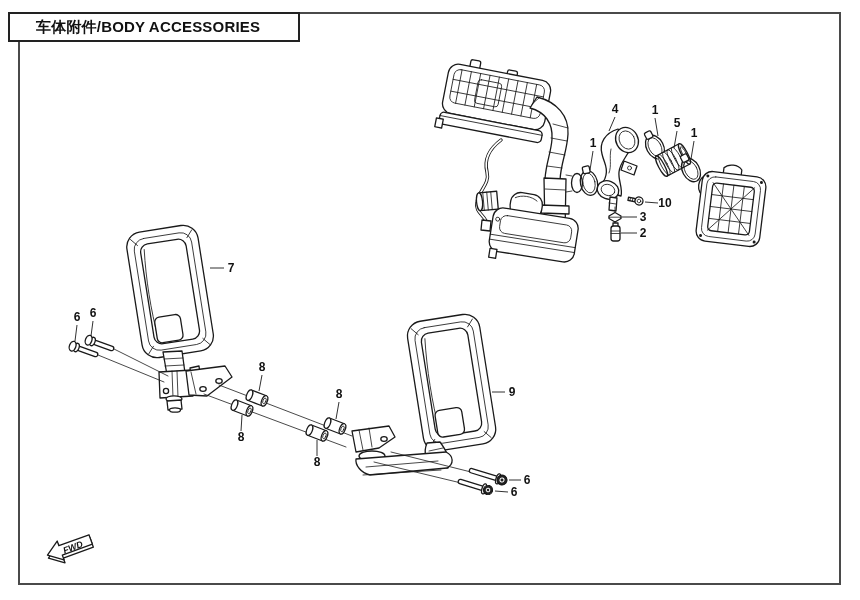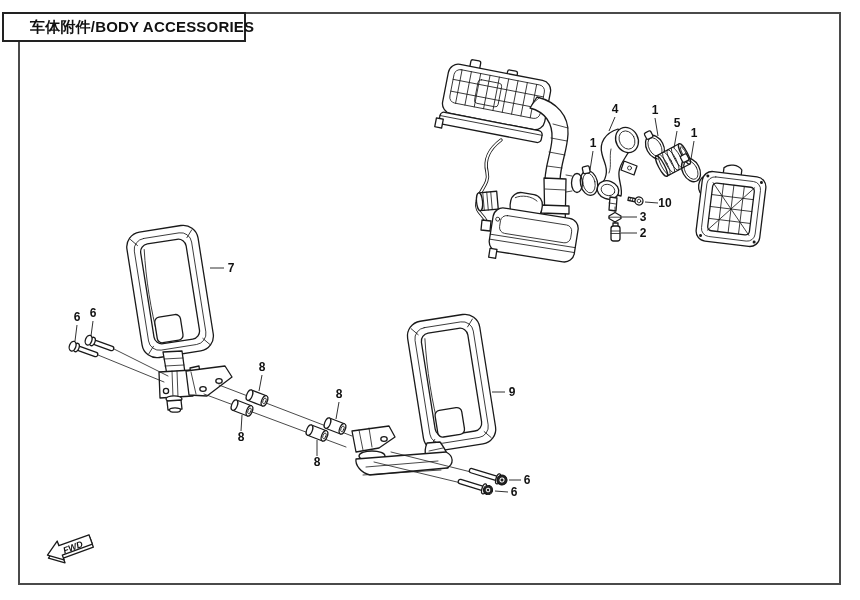--- a/index.html
+++ b/index.html
@@ -1,20 +1,20 @@
 <!DOCTYPE html>
 <html><head>
 <meta charset="utf-8">
 <style>
   html,body{margin:0;padding:0;background:#fff;}
   .page{position:relative;width:860px;height:600px;background:#fff;overflow:hidden;
         font-family:"Liberation Sans",sans-serif;}
   .frame{position:absolute;left:18px;top:12px;width:823px;height:573px;
          border:2px solid #4a4a4a;box-sizing:border-box;background:#fff;}
-  .title-box{position:absolute;left:2px;top:12px;width:244px;height:30px;
+  .title-box{position:absolute;left:8px;top:12px;width:292px;height:30px;
              border:2px solid #222;box-sizing:border-box;background:#fff;
              display:flex;align-items:center;padding-left:26px;}
   .title-box span{font-weight:bold;font-size:15px;color:#111;letter-spacing:.2px;
                   font-family:"Liberation Sans",sans-serif;white-space:nowrap;}
   svg.diagram{position:absolute;left:0;top:0;}
   .ln{fill:none;stroke:#1a1a1a;stroke-width:1.3;stroke-linejoin:round;stroke-linecap:round;}
   .lnw{fill:#fff;stroke:#1a1a1a;stroke-width:1.3;stroke-linejoin:round;stroke-linecap:round;}
   .thin{fill:none;stroke:#1a1a1a;stroke-width:0.8;stroke-linejoin:round;stroke-linecap:round;}
   .leader{fill:none;stroke:#1a1a1a;stroke-width:0.9;}
   .hose{fill:none;stroke:#1a1a1a;stroke-width:3.4;stroke-linecap:round;}

